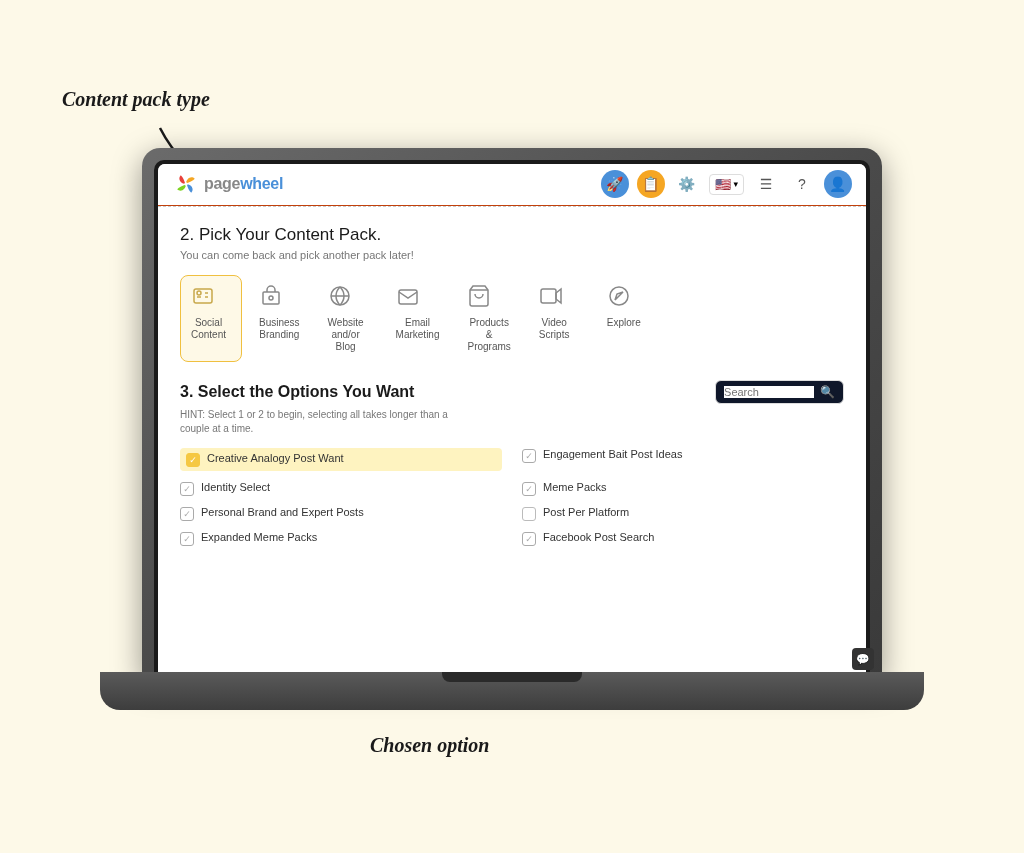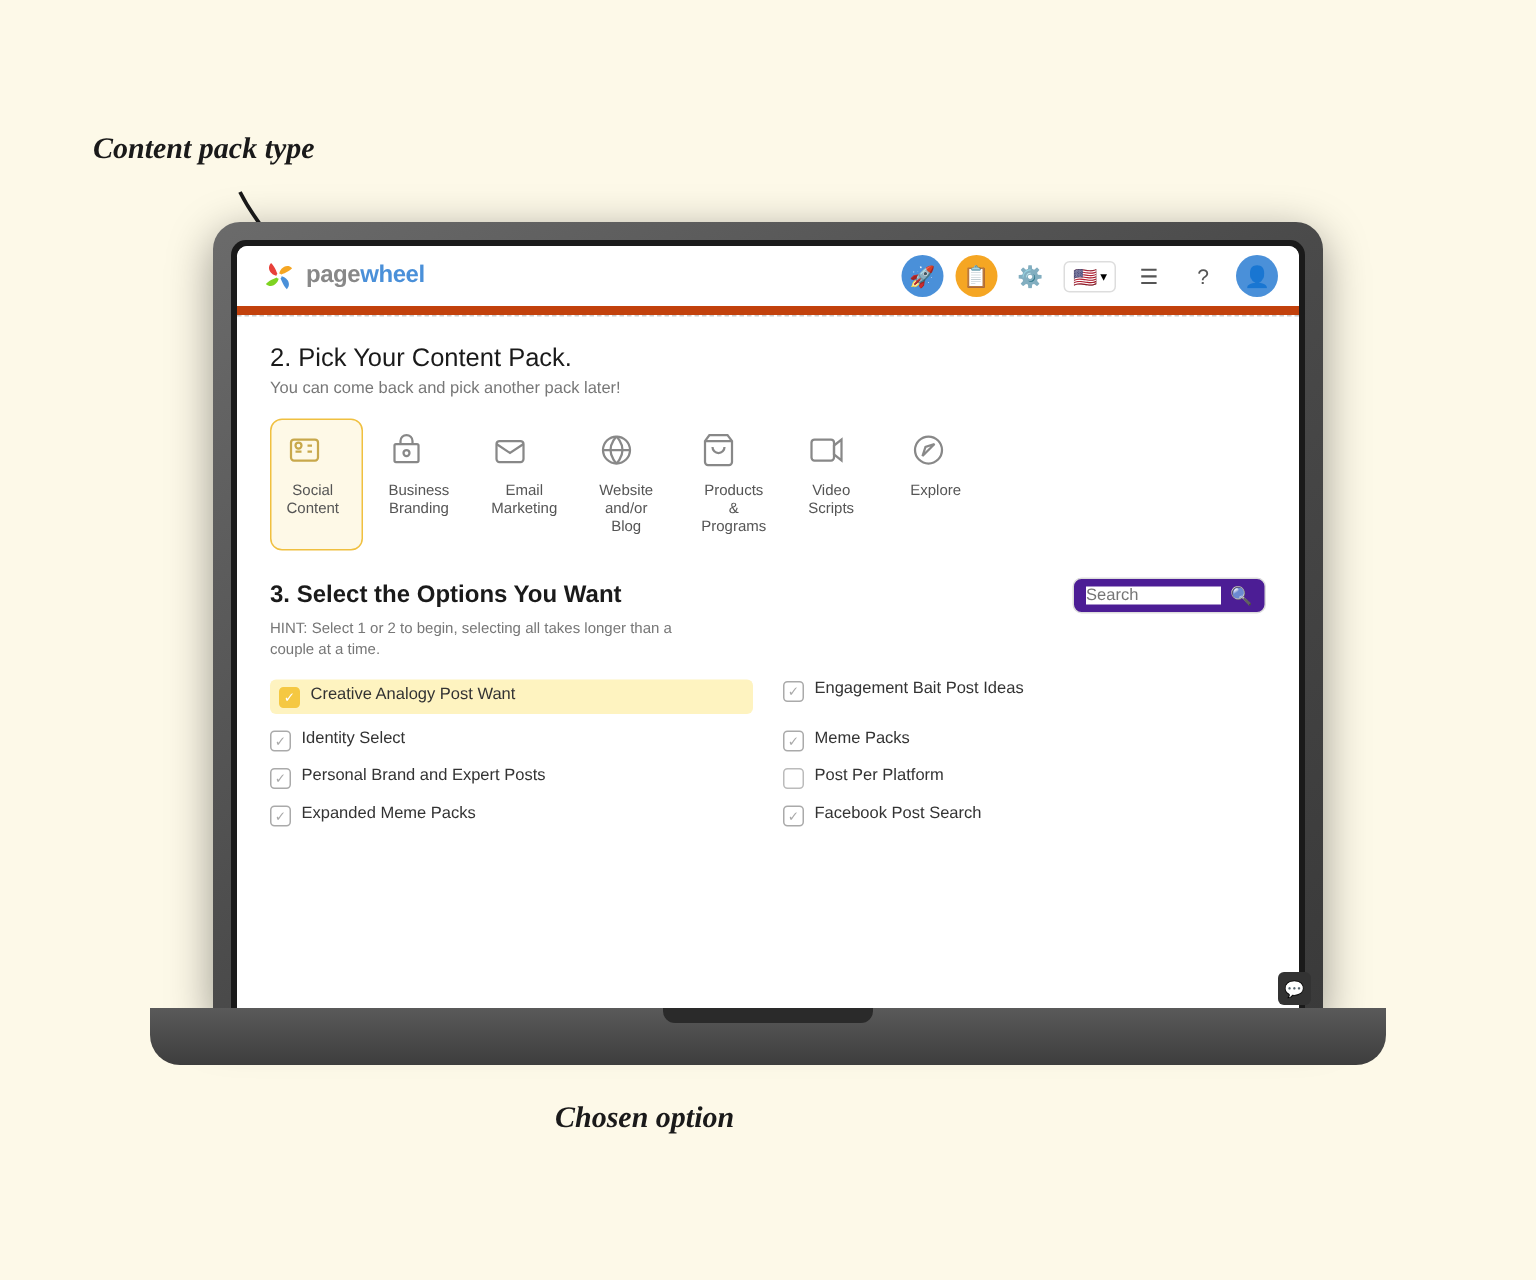--- a/index.html
+++ b/index.html
@@ -99,21 +99,21 @@
       height: 10px;
       background: #2a2a2a;
       border-radius: 0 0 8px 8px;
     }
 
     
     .navbar {
       display: flex;
       align-items: flex-start;
       padding: 6px 14px;
-      border-bottom: 6px solid #c2410c;
+      border-bottom: 1px solid #c2410c;
       background: #fff;
       min-height: 42px;
     }
 
     .logo-area {
       display: flex;
       align-items: center;
       gap: 4px;
       margin-right: auto;
     }
@@ -256,21 +256,21 @@
       color: #1a1a1a;
     }
 
     .search-box {
       display: flex;
       align-items: center;
       border: 1.5px solid #ddd;
       border-radius: 6px;
       padding: 4px 8px;
       gap: 6px;
-      background: #4c1d95;
+      background: #0f172a;
     }
 
     .search-input {
       border: none;
       outline: none;
       font-size: 11px;
       width: 90px;
       color: #555;
     }
 
@@ -431,35 +431,35 @@
                 <path d="M8 8V6a4 4 0 018 0v2"></path>
                 <circle cx="12" cy="14" r="2"></circle>
               </svg>
             </span>
             <span class="pack-tab-label">Business<br>Branding</span>
           </button>
 
           <button class="pack-tab">
             <span class="pack-tab-icon">
               <svg width="24" height="24" viewBox="0 0 24 24" fill="none" stroke="#888" stroke-width="1.5">
+                <circle cx="12" cy="12" r="9"></circle>
+                <path d="M12 3C12 3 8 7 8 12s4 9 4 9M12 3c0 0 4 4 4 9s-4 9-4 9M3 12h18"></path>
+              </svg>
+            </span>
+            <span class="pack-tab-label">Website<br>and/or<br>Blog</span>
+          </button>
+
+          <button class="pack-tab">
+            <span class="pack-tab-icon">
+              <svg width="24" height="24" viewBox="0 0 24 24" fill="none" stroke="#888" stroke-width="1.5">
                 <rect x="3" y="6" width="18" height="14" rx="2"></rect>
                 <path d="M3 8l9 6 9-6"></path>
               </svg>
             </span>
             <span class="pack-tab-label">Email<br>Marketing</span>
-          </button>
-
-          <button class="pack-tab">
-            <span class="pack-tab-icon">
-              <svg width="24" height="24" viewBox="0 0 24 24" fill="none" stroke="#888" stroke-width="1.5">
-                <circle cx="12" cy="12" r="9"></circle>
-                <path d="M12 3C12 3 8 7 8 12s4 9 4 9M12 3c0 0 4 4 4 9s-4 9-4 9M3 12h18"></path>
-              </svg>
-            </span>
-            <span class="pack-tab-label">Website<br>and/or<br>Blog</span>
           </button>
 
           <button class="pack-tab">
             <span class="pack-tab-icon">
               <svg width="24" height="24" viewBox="0 0 24 24" fill="none" stroke="#888" stroke-width="1.5">
                 <path d="M6 2L3 6v14a2 2 0 002 2h14a2 2 0 002-2V6l-3-4z"></path>
                 <line x1="3" y1="6" x2="21" y2="6"></line>
                 <path d="M16 10a4 4 0 01-8 0"></path>
               </svg>
             </span>

